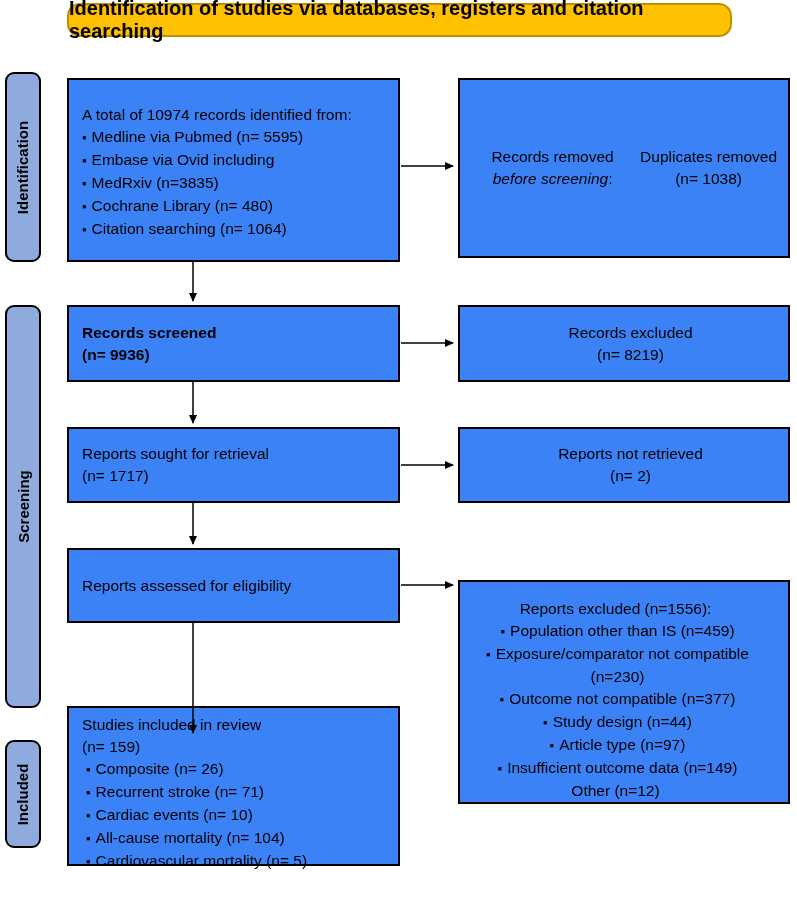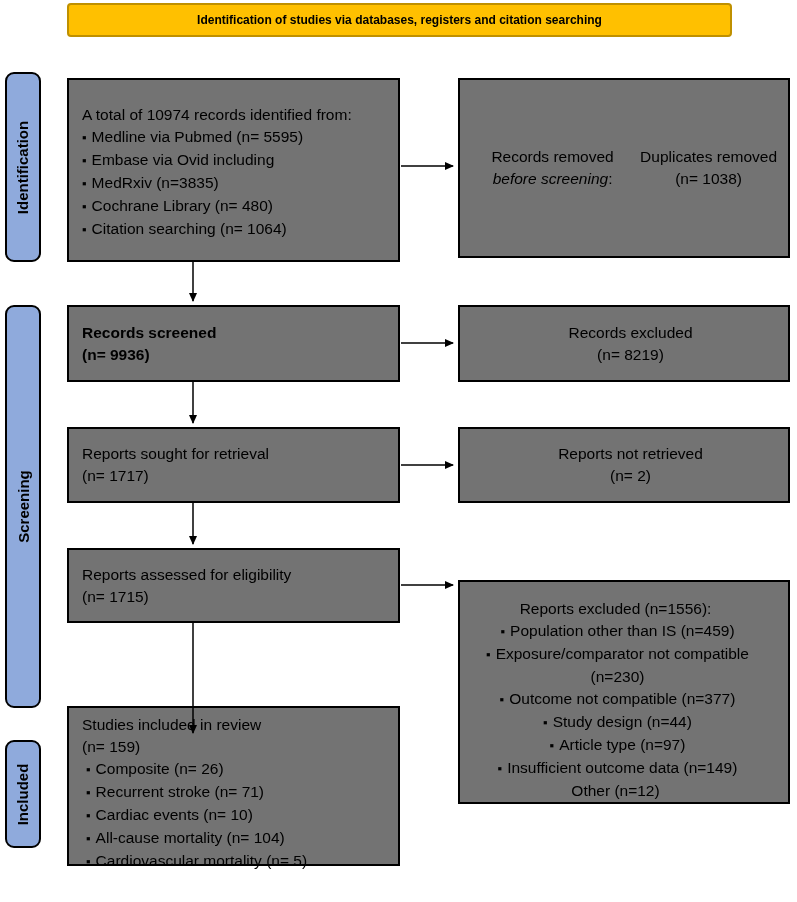--- a/index.html
+++ b/index.html
@@ -2,35 +2,35 @@
 <html><head>
 <meta charset="utf-8">
 <style>
   html,body { margin:0; padding:0; background:#ffffff; }
   #stage {
     position:relative; width:797px; height:902px; background:#ffffff;
     font-family:"Liberation Sans", sans-serif; color:#000;
   }
   .banner {
     position:absolute; left:67px; top:3px; width:665px; height:34px;
-    background:#FFC000; border:2px solid #BF9000; border-radius:4px;
+    background:#FFC000; border:2px solid #BF9000; border-radius:13px;
     box-sizing:border-box; display:flex; align-items:center; justify-content:center;
-    font-size:12px; font-weight:bold;
+    font-size:20px; font-weight:bold;
   }
   .side {
     position:absolute; left:5px; width:36px;
     background:#8FAADC; border:2px solid #000; border-radius:9px;
     box-sizing:border-box; display:flex; align-items:center; justify-content:center;
   }
   .side span { transform:rotate(-90deg); white-space:nowrap; font-size:15px; font-weight:bold; }
   .side.identification { top:72px; height:190px; }
   .side.screening      { top:305px; height:403px; }
   .side.included       { top:740px; height:108px; }
   .box {
-    position:absolute; background:#737373; border:2px solid #000;
+    position:absolute; background:#3b82f6; border:2px solid #000;
     box-sizing:border-box; font-size:15.5px; line-height:22px;
   }
   .colL { left:67px;  width:333px; }
   .colR { left:458px; width:332px;text-align:center; }
   .b-identified { top:78px;  height:184px; padding:24px 12px 0 13px; }
   .b-removed    { top:78px;  height:180px; display:flex; flex-direction:row;
                   justify-content:center; align-items:center; text-align:center; padding:0 8px; }
   .b-screened   { top:305px; height:77px;font-weight:bold; }
   .b-recexcl    { top:305px; height:77px; }
   .b-sought     { top:427px; height:76px; }
@@ -93,21 +93,20 @@
     <div>(n= 1717)</div>
   </div>
 
   <div class="box colR b-notretr vcenter">
     <div>Reports not retrieved</div>
     <div>(n= 2)</div>
   </div>
 
   <div class="box colL b-assessed vcenter">
     <div>Reports assessed for eligibility</div>
-    <div>(n= 1715)</div>
   </div>
 
   <div class="box colR b-repexcl">
     <div>Reports excluded (n=1556):</div>
     <div class="indent"><span class="bullet">▪</span><span>Population other than IS (n=459)</span></div>
     <div class="indent"><span class="bullet">▪</span><span>Exposure/comparator not compatible (n=230)</span></div>
     <div class="indent"><span class="bullet">▪</span><span>Outcome not compatible (n=377)</span></div>
     <div class="indent"><span class="bullet">▪</span><span>Study design (n=44)</span></div>
     <div class="indent"><span class="bullet">▪</span><span>Article type (n=97)</span></div>
     <div class="indent"><span class="bullet">▪</span><span>Insufficient outcome data (n=149)</span></div>

